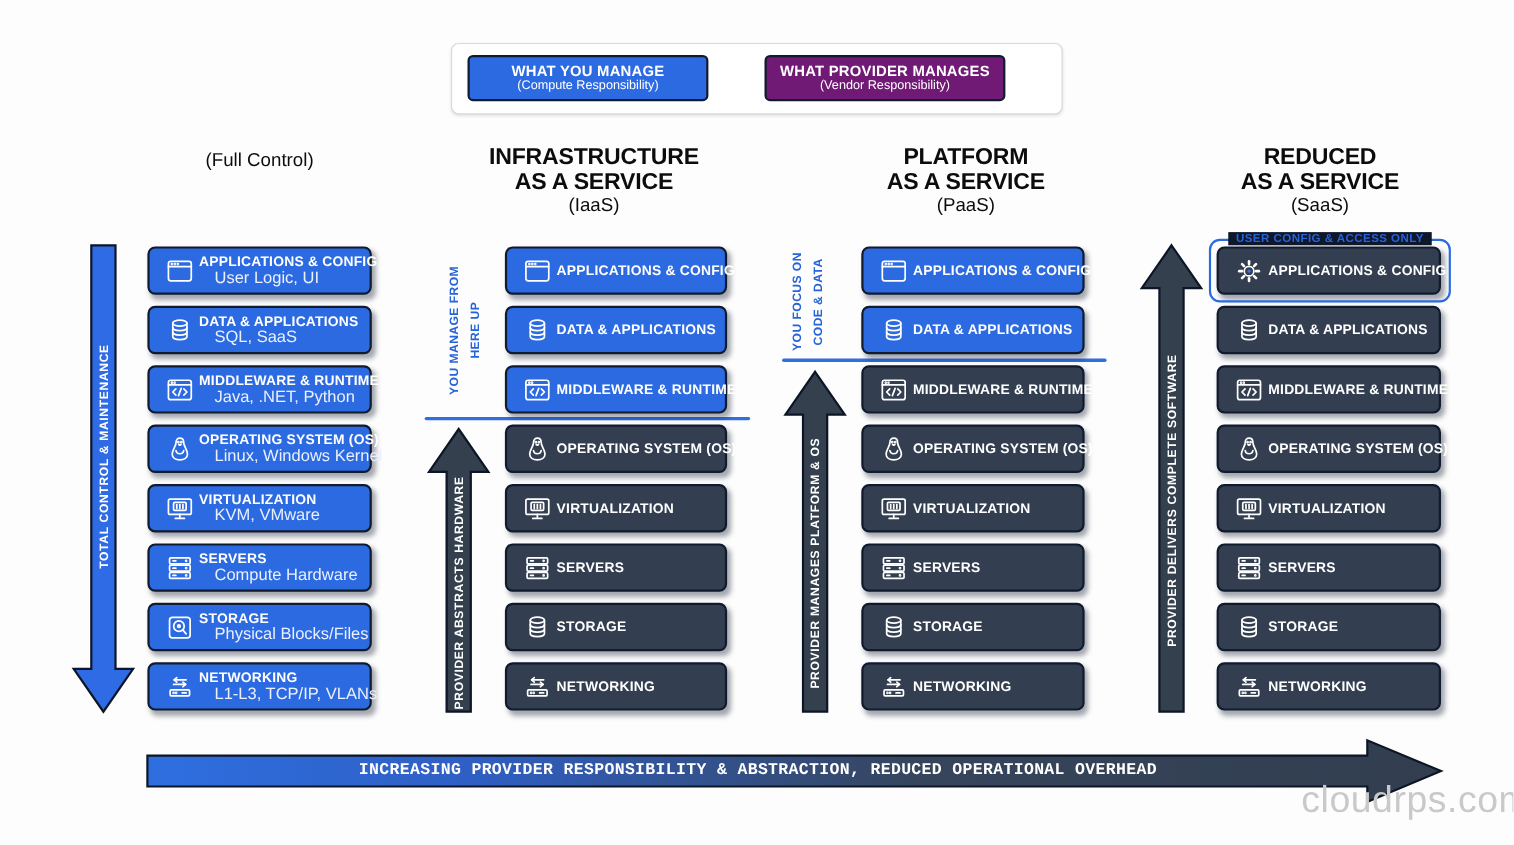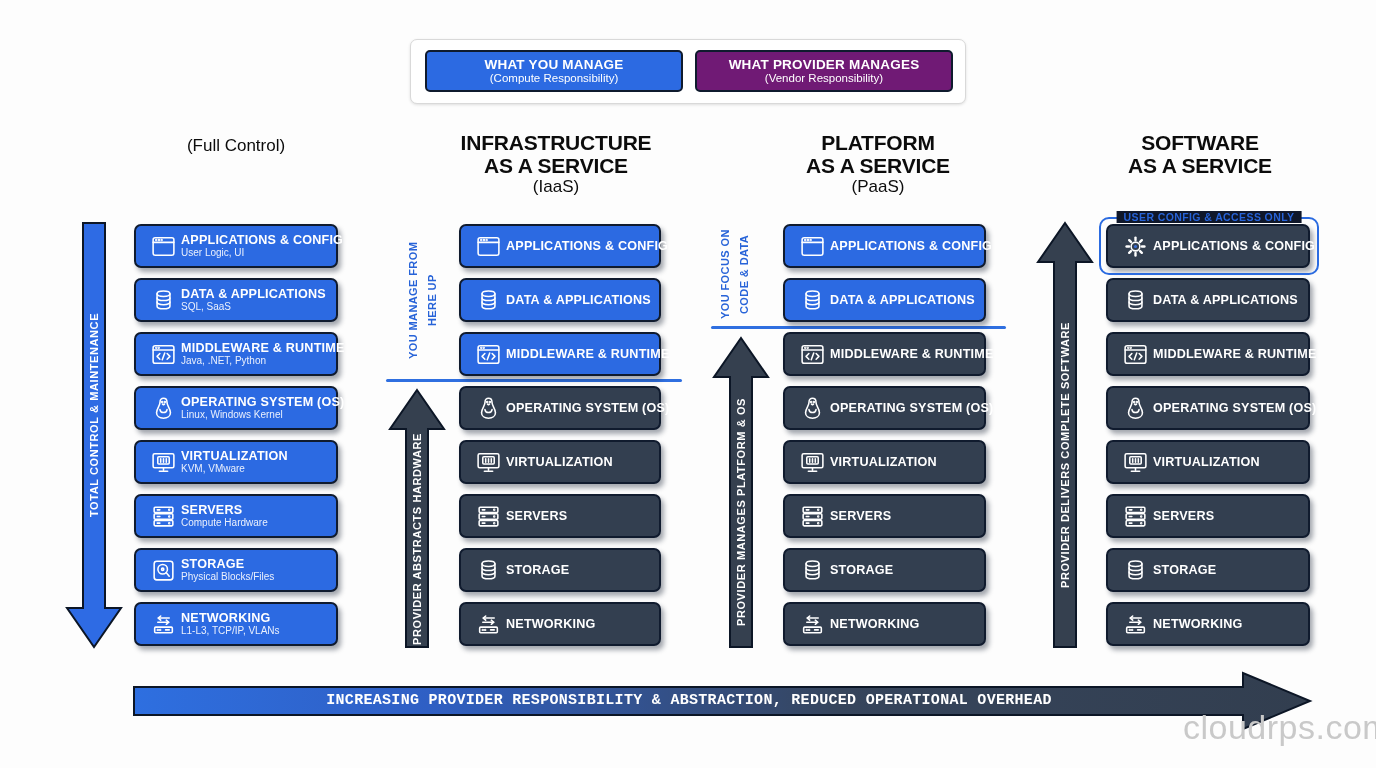--- a/index.html
+++ b/index.html
@@ -2,21 +2,21 @@
 <html><head>
 <meta charset="utf-8">
 <style>
   html,body{margin:0;padding:0;background:#ffffff;}
   .canvas{position:relative;width:1376px;height:768px;background:#fdfdfd;overflow:hidden;
           font-family:"Liberation Sans",sans-serif;}
 
   
   .legend-wrap{position:absolute;left:410px;top:39px;width:554px;height:63px;background:#fff;
                border:1px solid #d9d9d9;border-radius:7px;box-shadow:0 1px 3px rgba(0,0,0,.12);}
-  .legend-box{position:absolute;top:10px;width:258px;height:42px;border-radius:5px;
+  .legend-box{position:absolute;top:10px;width:219px;height:42px;border-radius:5px;
               border:2px solid #0f1b2e;box-sizing:border-box;display:flex;flex-direction:column;
               align-items:center;justify-content:center;color:#fff;line-height:1.15;}
   .legend-box.customer{left:14px;background:#2c6ae2;}
   .legend-box.provider{left:284px;background:#701a75;}
   .legend-title{font-size:13.5px;font-weight:bold;letter-spacing:.2px;}
   .legend-sub{font-size:11.5px;}
 
   
   .col-header{position:absolute;width:260px;text-align:center;color:#0c0c0c;}
   .hc-title{font-size:21px;font-weight:800;letter-spacing:-.2px;line-height:1.1;white-space:pre-line;}
@@ -26,21 +26,21 @@
   .stack{position:absolute;top:224px;}
   .layer{height:44px;border-radius:7px;border:2px solid #101b2e;box-sizing:border-box;
          box-shadow:3px 4px 5px rgba(15,25,45,.38);display:flex;align-items:center;
          padding:0 6px 0 9px;margin-bottom:10px;}
   .layer.customer{background:#2c6ae2;}
   .layer.provider{background:#333f50;}
   .licon{flex:0 0 36px;display:flex;align-items:center;justify-content:center;}
   .licon svg{width:27px;height:27px;}
   .ltext{display:flex;flex-direction:column;justify-content:center;color:#fff;line-height:1.12;min-width:0;}
   .ltitle{font-weight:bold;font-size:12.6px;letter-spacing:.2px;white-space:nowrap;}
-  .lsub{font-size:10px;color:#eaf0fd;white-space:nowrap;}
+  .lsub{font-size:15px;color:#eaf0fd;white-space:nowrap;margin-left:14px;}
 
   
   .v-annotation{position:absolute;writing-mode:vertical-rl;transform:rotate(180deg);
                 color:#2763d8;font-weight:bold;font-size:11px;letter-spacing:.4px;
                 text-align:center;white-space:pre-line;line-height:19px;}
   .divider{position:absolute;height:3px;background:#2f6fe0;border-radius:2px;}
 
   
   .arrow-svg{position:absolute;overflow:visible;}
   .arrow-svg text{font-family:"Liberation Sans",sans-serif;font-weight:bold;font-size:11px;
@@ -74,33 +74,34 @@
     </div>
     <div class="legend-box provider">
       <span class="legend-title">WHAT PROVIDER MANAGES</span>
       <span class="legend-sub">(Vendor Responsibility)</span>
     </div>
   </div>
 
   <div class="col-header" style="left:106px;top:136px;">
     <div class="hc-sub">(Full Control)</div>
   </div>
-  <div class="col-header" style="left:426px;top:131px;">
+  <div class="col-header" style="left:410px;top:131px;">
     <div class="hc-title">INFRASTRUCTURE
 AS A SERVICE</div>
     <div class="hc-sub">(IaaS)</div>
   </div>
   <div class="col-header" style="left:748px;top:131px;">
     <div class="hc-title">PLATFORM
 AS A SERVICE</div>
     <div class="hc-sub">(PaaS)</div>
   </div>
   <div class="col-header" style="left:1070px;top:131px;">
-    <div class="hc-title">SOFTWARE
+    <div class="hc-title">REDUCED
 AS A SERVICE</div>
+    <div class="hc-sub">(SaaS)</div>
   </div>
 
   <svg class="arrow-svg" style="left:66px;top:222px;" width="56" height="426" viewBox="0 0 56 426">
     <polygon class="arrow-blue" points="17,1 39,1 39,386 55,386 28,425 1,386 17,386"></polygon>
     <text x="-193" y="32" transform="rotate(-90)" text-anchor="middle">TOTAL CONTROL &amp; MAINTENANCE</text>
   </svg>
 
   <div class="v-annotation" style="left:404px;top:224px;width:26px;height:152px;">YOU MANAGE FROM HERE UP</div>
   <div class="divider" style="left:386px;top:379px;width:296px;"></div>
   <svg class="arrow-svg" style="left:389px;top:389px;" width="56" height="259" viewBox="0 0 56 259">

